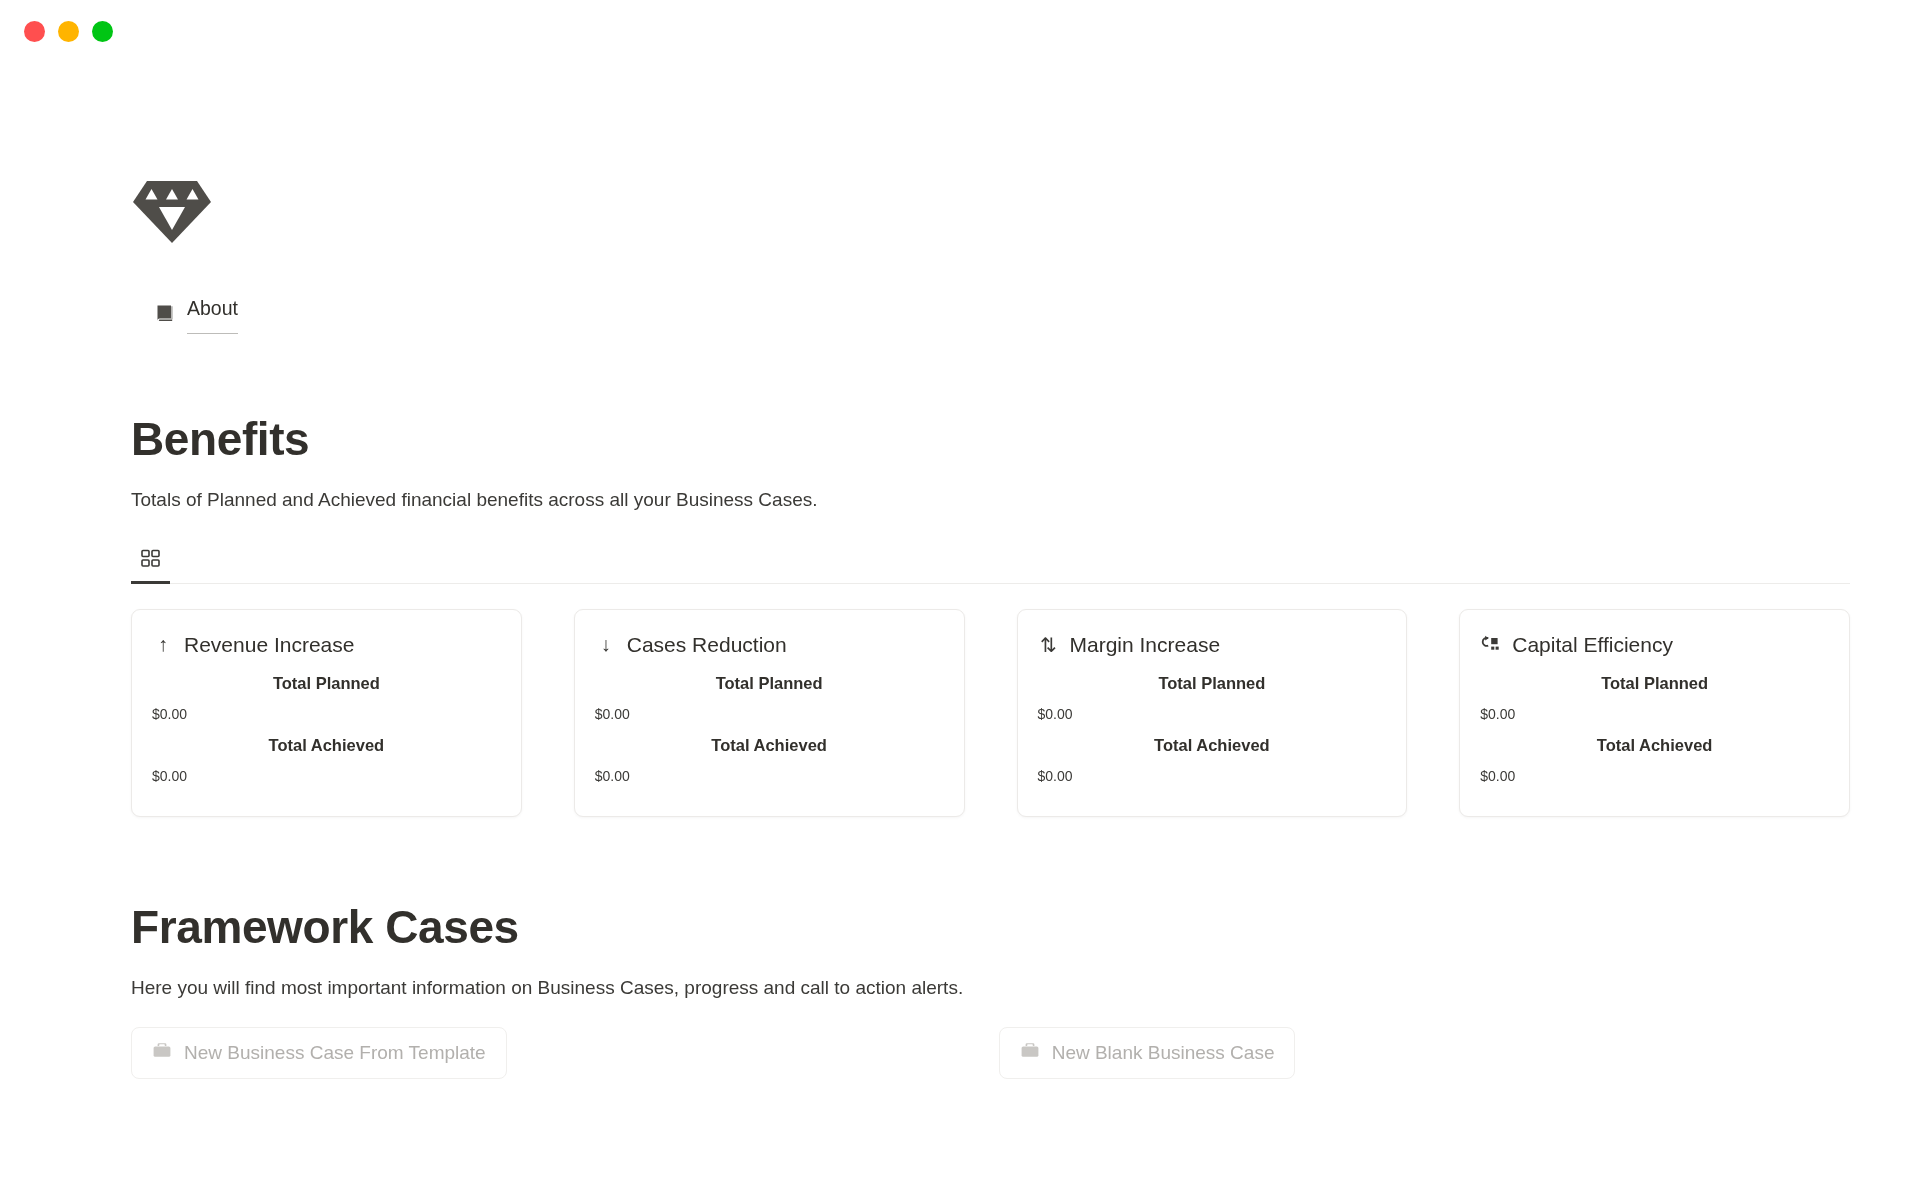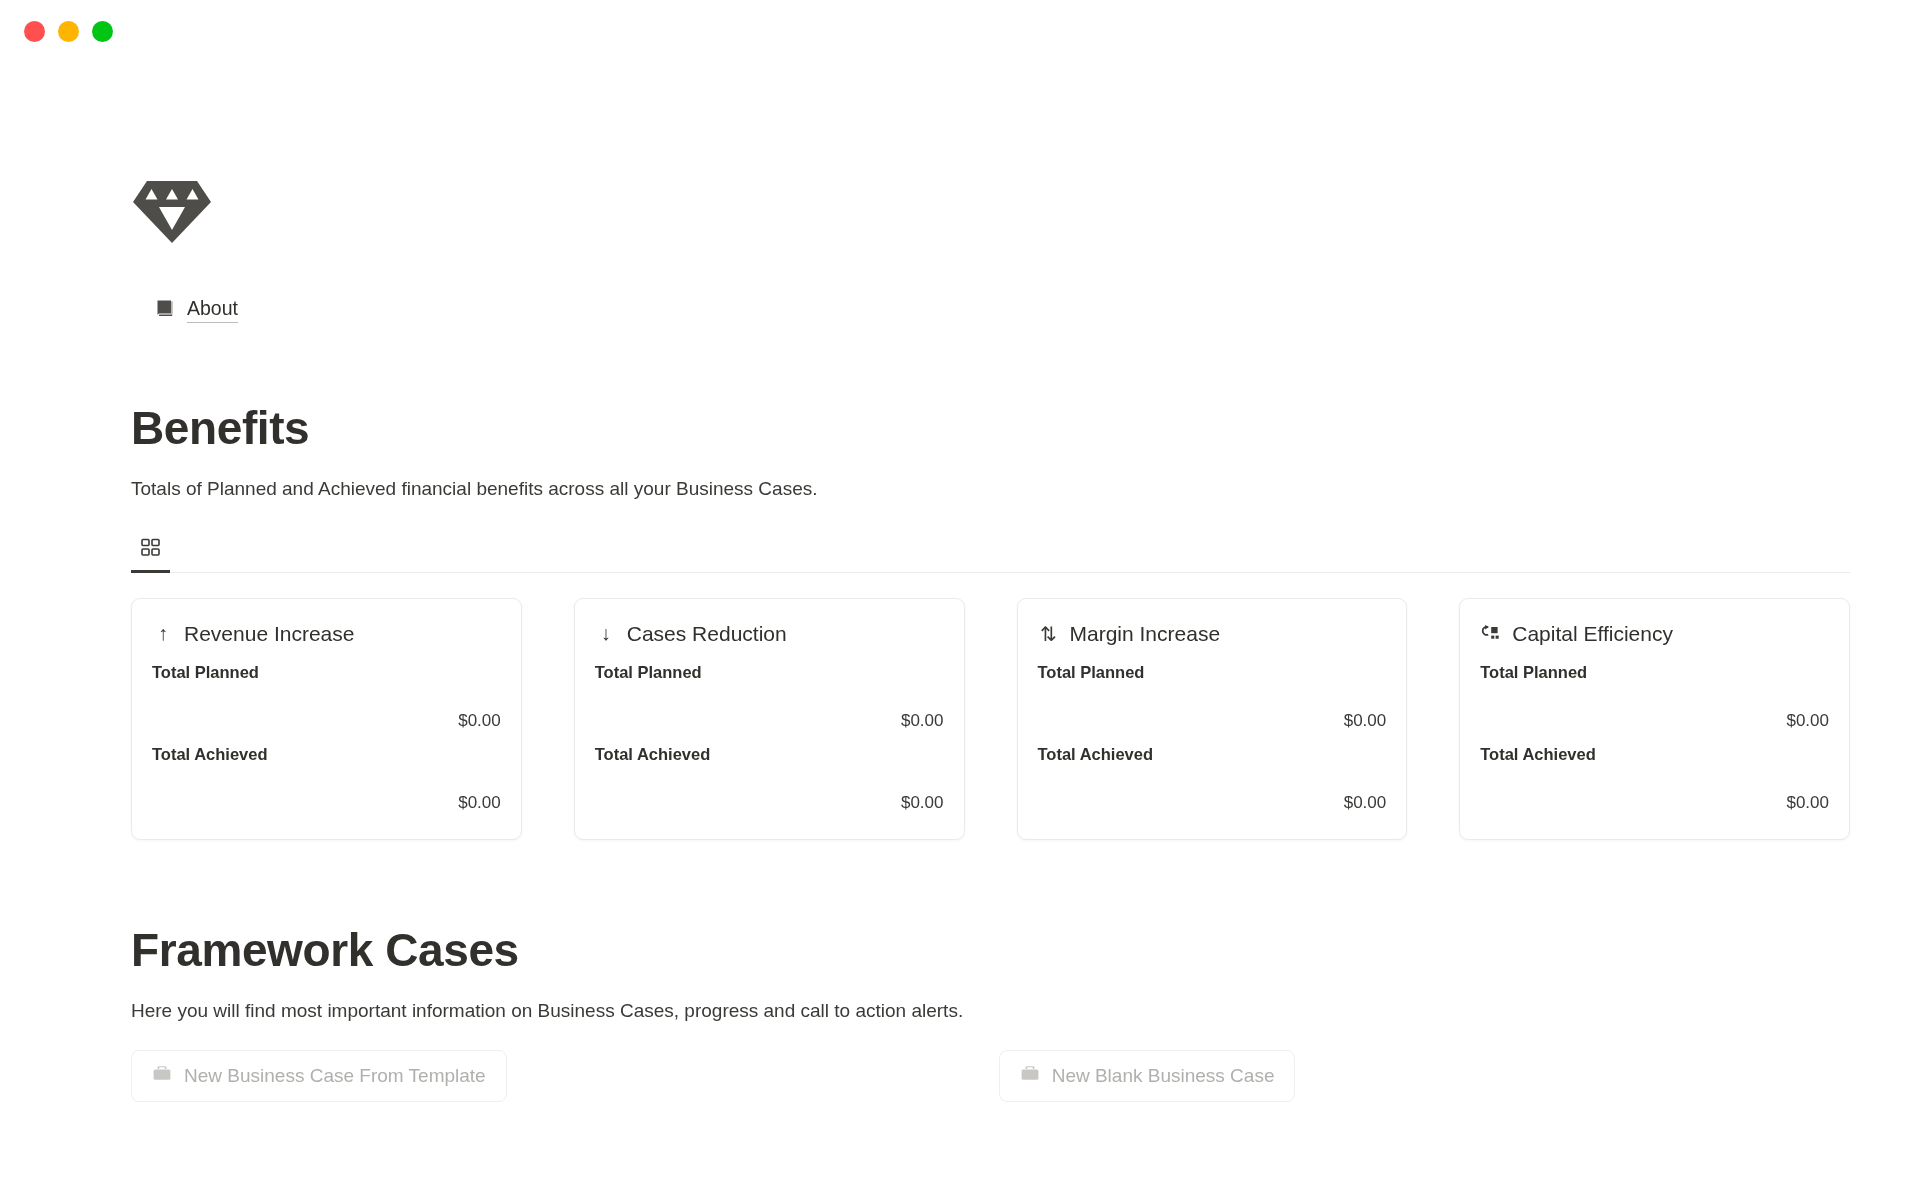--- a/index.html
+++ b/index.html
@@ -67,21 +67,21 @@
     align-items: center;
     gap: 11px;
     margin-left: 24px;
     margin-top: 14px;
     cursor: pointer;
   }
   .about-label {
     font-size: 19.5px;
     color: #32302c;
     border-bottom: 1.5px solid #bdbcb9;
-    padding-bottom: 2px;
+    padding-bottom: 13px;
   }
 
   
   .section-title {
     font-size: 46px;
     font-weight: bold;
     color: #32302c;
     letter-spacing: -0.4px;
   }
   .section-sub {
@@ -139,26 +139,26 @@
     justify-content: center;
     flex: none;
     font-size: 20px;
     color: #3b3a37;
   }
   .field-label {
     font-size: 16.5px;
     font-weight: bold;
     color: #32302c;
     margin-top: 14px;
+    text-align: center;
   }
   .field-value {
-    font-size: 17px;
+    font-size: 14px;
     color: #3b3a37;
-    margin-top: 29px;
-    text-align: right;
+    margin-top: 13px;
   }
 
   
   #cases-section { margin-top: 83px; }
 
   .btn-row {
     display: flex;
     margin-top: 28px;
   }
   .ghost-btn {

